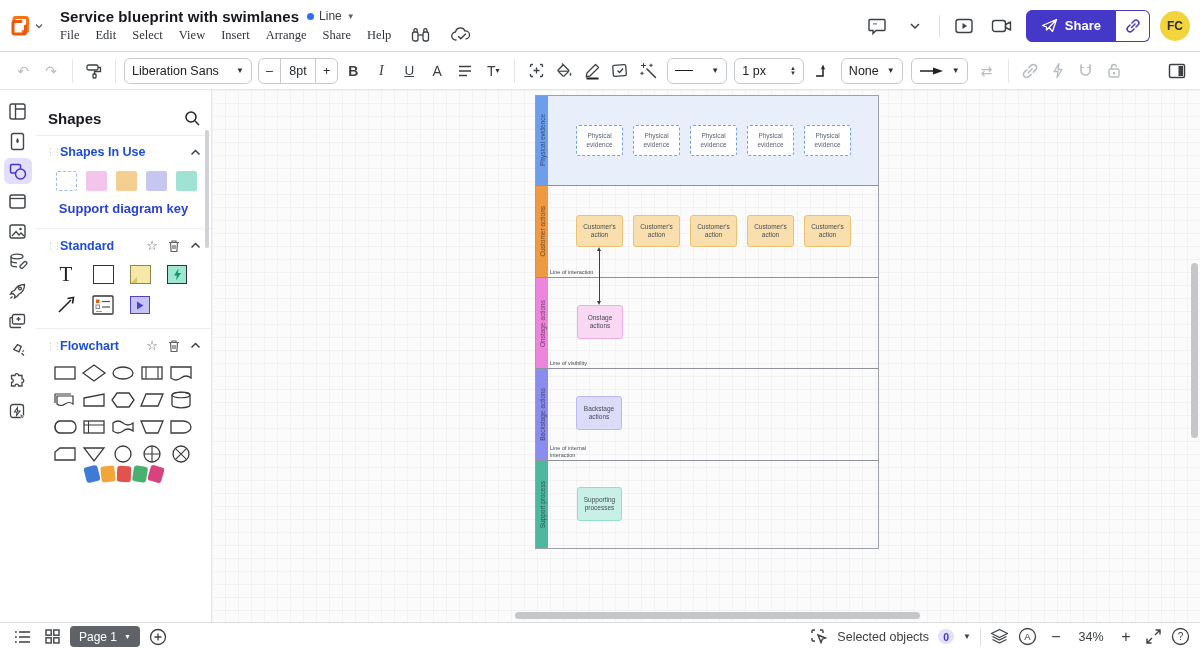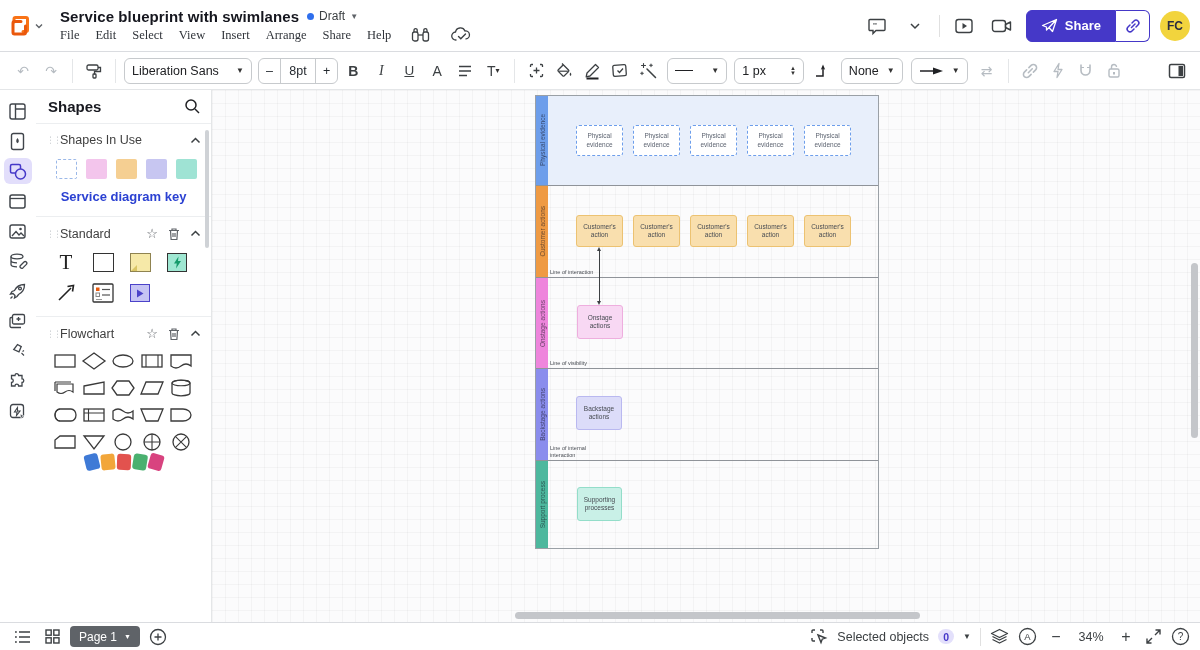--- a/index.html
+++ b/index.html
@@ -47,26 +47,26 @@
   
   .main { flex:1; display:flex; min-height:0; position:relative; }
 
   
   .iconstrip { width:36px; flex:none; display:flex; flex-direction:column; align-items:center; padding-top:8px; gap:4px; background:#fff; border-right:1px solid #f900; }
   .strip-btn { width:28px; height:26px; display:flex; align-items:center; justify-content:center; border-radius:6px; color:#40454b; background:none; border:none; }
   .strip-btn.active { background:#e2defb; color:#4538c8; }
 
   
   .shapes-panel { width:176px; flex:none; border-right:1px solid #e4e6e8; display:flex; flex-direction:column; position:relative; background:#fff; }
-  .panel-head { height:34px; display:flex; align-items:center; justify-content:space-between; padding:0 10px 0 12px; border-bottom:1px solid #eceef0; }
+  .panel-head { height:34px; display:flex; align-items:center; justify-content:space-between; padding:0 10px 0 12px; border-bottom:1px solid #eceef0;margin-top:12px; }
   .panel-head h2 { font-size:15px; color:#17181f; }
   .section { border-bottom:1px solid #eceef0; padding:9px 10px 12px 10px; }
   .sec-head { display:flex; align-items:center; gap:6px; margin-bottom:10px; }
   .drag-dots { color:#c3c7cb; font-size:9px; letter-spacing:-2px; width:8px; }
-  .sec-title { font-size:12.5px; font-weight:normal; color:#404040; flex:1; }
+  .sec-title { font-size:12.5px; font-weight:bold; color:#1d4ed8; flex:1; }
   .sec-tools { display:flex; align-items:center; gap:10px; color:#5f6368; }
   .swatch-row { display:flex; gap:9px; padding:2px 4px 10px 10px; }
   .swatch { width:22px; height:20px; border-radius:2px; }
   .blue-link { color:#2b41d2; font-size:13px; font-weight:bold; text-align:center; display:block; }
   .std-grid { display:flex; flex-wrap:wrap; gap:9px 13px; padding-left:8px; align-items:center; }
   .shape-cell { width:24px; height:22px; display:flex; align-items:center; justify-content:center; }
   .fc-grid { display:grid; grid-template-columns:repeat(5,26px); gap:7px 3px; padding-left:6px; }
   .fc-cell { width:26px; height:20px; display:flex; align-items:center; justify-content:center; }
   .more-wrap { position:relative; padding:14px 14px 6px 14px; text-align:center; }
   .peek { position:absolute; top:2px; left:0; right:0; height:16px; display:flex; justify-content:center; gap:2px; }
@@ -123,21 +123,21 @@
         <svg width="10" height="10" viewBox="0 0 10 10">
             <path d="M2 3.5 L5 6.5 L8 3.5" fill="none" stroke="#5f6368" stroke-width="1.4"></path>
           </svg>
       </span>
     </div>
     <div class="title-block">
       <div class="title-row">
         <span class="doc-title">Service blueprint with swimlanes</span>
         <span class="status-chip">
           <span class="status-dot"></span>
-          <span>Draft</span>
+          <span>Line</span>
           <span class="caret">▼</span>
         </span>
       </div>
       <nav class="menubar">
         <span class="menu-item">File</span>
         <span class="menu-item">Edit</span>
         <span class="menu-item">Select</span>
         <span class="menu-item">View</span>
         <span class="menu-item">Insert</span>
         <span class="menu-item">Arrange</span>
@@ -444,21 +444,21 @@
               </span>
           </span>
         </div>
         <div class="swatch-row">
           <span class="swatch" style="background:#fff; border:1px dashed #9bb8e8;"></span>
           <span class="swatch" style="background:#f3c5ec;"></span>
           <span class="swatch" style="background:#f5cf92;"></span>
           <span class="swatch" style="background:#c7c6f1;"></span>
           <span class="swatch" style="background:#9fe3d4;"></span>
         </div>
-        <a class="blue-link">Service diagram key</a>
+        <a class="blue-link">Support diagram key</a>
       </div>
 
       <div class="section">
         <div class="sec-head">
           <span class="drag-dots">⋮⋮</span>
           <span class="sec-title">Standard</span>
           <span class="sec-tools">
             <span style="font-size:13px;">☆</span>
             <span>
                 <svg width="12" height="14" viewBox="0 0 12 14">

